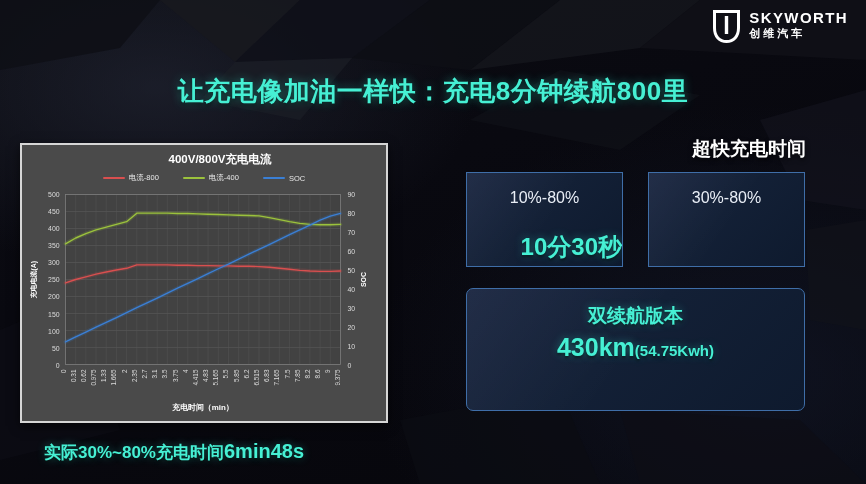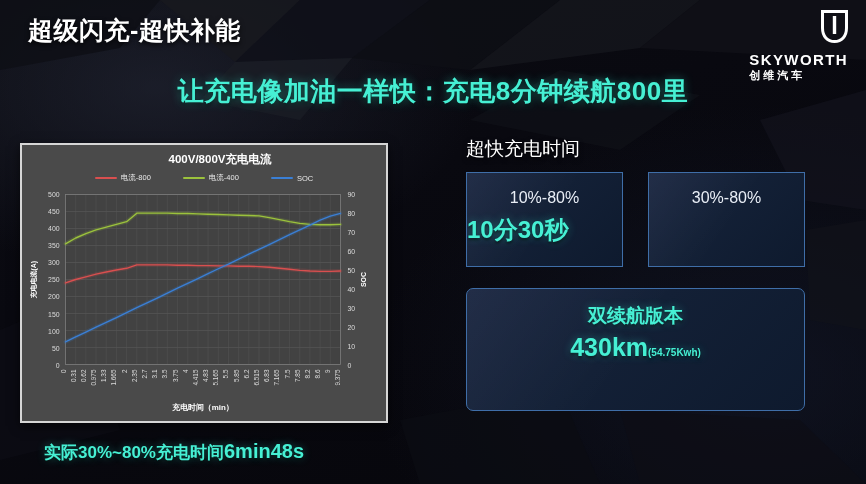--- a/index.html
+++ b/index.html
@@ -21,21 +21,21 @@
   .facets svg{display:block;width:866px;height:484px;}
 
   
   .main-title{
     position:absolute;left:28px;top:14px;
     font-size:25px;font-weight:bold;color:#ffffff;letter-spacing:.5px;
     text-shadow:0 2px 5px rgba(0,0,0,.85);
     white-space:nowrap;
   }
   .logo{
-    position:absolute;right:18px;top:10px;display:flex;align-items:flex-end;gap:9px;flex-direction:column;
+    position:absolute;right:18px;top:10px;display:flex;align-items:flex-start;gap:9px;
   }
   .logo-mark{width:27px;height:33px;display:block;}
   .logo-text{display:flex;flex-direction:column;line-height:1;}
   .logo-en{font-size:15px;font-weight:bold;color:#fff;letter-spacing:1.4px;}
   .logo-cn{font-size:11px;font-weight:bold;color:#fff;letter-spacing:3px;margin-top:3px;}
 
   .subtitle{
     position:absolute;left:0;top:74px;width:866px;text-align:center;
     font-size:26px;font-weight:bold;color:#46f0d4;
     text-shadow:0 0 10px rgba(50,230,205,.45),0 2px 4px rgba(0,0,0,.8);
@@ -49,33 +49,33 @@
     border:2px solid #d6d6d6;
     box-shadow:0 3px 10px rgba(0,0,0,.6);
     box-sizing:border-box;
   }
   .chart-title{
     position:absolute;left:16px;top:7px;width:100%;text-align:center;
     font-size:11.5px;font-weight:bold;color:#ffffff;
   }
   .chart-legend{
     position:absolute;left:0;top:28px;width:100%;
-    display:flex;justify-content:center;gap:32px;align-items:center;text-align:right;
+    display:flex;justify-content:center;gap:24px;align-items:center;text-align:right;
   }
   .leg{display:flex;align-items:center;gap:4px;}
   .leg-swatch{width:22px;height:2px;display:block;border-radius:1px;}
   .leg-label{font-size:7.5px;color:#e8e8e8;white-space:nowrap;}
 
   .plot-wrap{position:absolute;left:0;top:0;width:100%;height:100%;}
   .plot-wrap svg{display:block;}
 
   
   .right-head{
-    position:absolute;left:466px;top:136px;width:340px;text-align:left;
-    font-size:19px;font-weight:normal;color:#ffffff;
+    position:absolute;left:466px;top:136px;width:340px;text-align:right;
+    font-size:19px;font-weight:bold;color:#ffffff;
     text-shadow:0 2px 5px rgba(0,0,0,.8);
   }
   .card{
     position:absolute;
     background:linear-gradient(135deg,#18243f 0%,#132036 45%,#0e1a2e 100%);
     border:1px solid #3f6ea8;
     box-sizing:border-box;
     overflow:hidden;
   }
   .card::after{
@@ -85,36 +85,36 @@
   }
   .card-a{left:466px;top:172px;width:157px;height:95px;}
   .card-b{left:648px;top:172px;width:157px;height:95px;}
   .card-c{left:466px;top:288px;width:339px;height:123px;border-radius:7px;}
 
   .card-range{
     position:relative;z-index:2;text-align:center;margin-top:16px;
     font-size:16px;color:#e9eef6;
   }
   .card-value{
-    position:relative;z-index:2;text-align:left;margin-top:7px;
+    position:relative;z-index:2;text-align:right;margin-top:24px;
     font-size:24px;font-weight:bold;color:#46f0d4;
     text-shadow:0 0 9px rgba(50,230,205,.4),0 2px 3px rgba(0,0,0,.7);
   }
   .card-c-title{
     position:relative;z-index:2;text-align:center;margin-top:14px;
     font-size:19px;font-weight:bold;color:#46f0d4;
     text-shadow:0 0 9px rgba(50,230,205,.4),0 2px 3px rgba(0,0,0,.7);
   }
   .card-c-row{
     position:relative;z-index:2;text-align:center;margin-top:4px;
     color:#46f0d4;white-space:nowrap;
     text-shadow:0 0 9px rgba(50,230,205,.4),0 2px 3px rgba(0,0,0,.7);
   }
   .km{font-size:25px;font-weight:bold;}
-  .kwh{font-size:10px;font-weight:bold;}
+  .kwh{font-size:15px;font-weight:bold;}
 
   .footnote{
     position:absolute;left:44px;top:440px;
     color:#46f0d4;white-space:nowrap;
     text-shadow:0 0 9px rgba(50,230,205,.4),0 2px 3px rgba(0,0,0,.8);
   }
   .fn-a{font-size:17px;font-weight:bold;}
   .fn-b{font-size:20px;font-weight:bold;}
 </style>
 </head>
@@ -133,21 +133,20 @@
       <polygon points="700,0 866,0 866,60 640,48" fill="#101118" opacity="0.85"></polygon>
       <polygon points="760,120 866,90 866,210 800,200" fill="#12131c" opacity="0.7"></polygon>
       <polygon points="560,70 700,95 620,150 470,120" fill="#0f1017" opacity="0.8"></polygon>
       <polygon points="0,330 70,300 120,430 0,460" fill="#0c0d14" opacity="0.8"></polygon>
       <polygon points="400,420 560,390 600,484 420,484" fill="#0b0c13" opacity="0.8"></polygon>
       <polygon points="620,410 800,420 866,484 640,484" fill="#0d0e16" opacity="0.75"></polygon>
       <polygon points="806,230 866,220 866,330 810,320" fill="#111219" opacity="0.7"></polygon>
     </svg>
   </div>
 
-  <div class="main-title">超级闪充-超快补能</div>
 
   <div class="logo">
     <span>
       <svg class="logo-mark" viewBox="0 0 27 33" xmlns="http://www.w3.org/2000/svg">
         <path d="M1.5 1.5 H25.5 V18 C25.5 26.5 20.5 31.5 13.5 31.5 C6.5 31.5 1.5 26.5 1.5 18 Z" fill="none" stroke="#ffffff" stroke-width="3"></path>
         <rect x="11.8" y="6" width="3.4" height="18" fill="#ffffff"></rect>
       </svg>
     </span>
     <span class="logo-text">
       <span class="logo-en">SKYWORTH</span>

